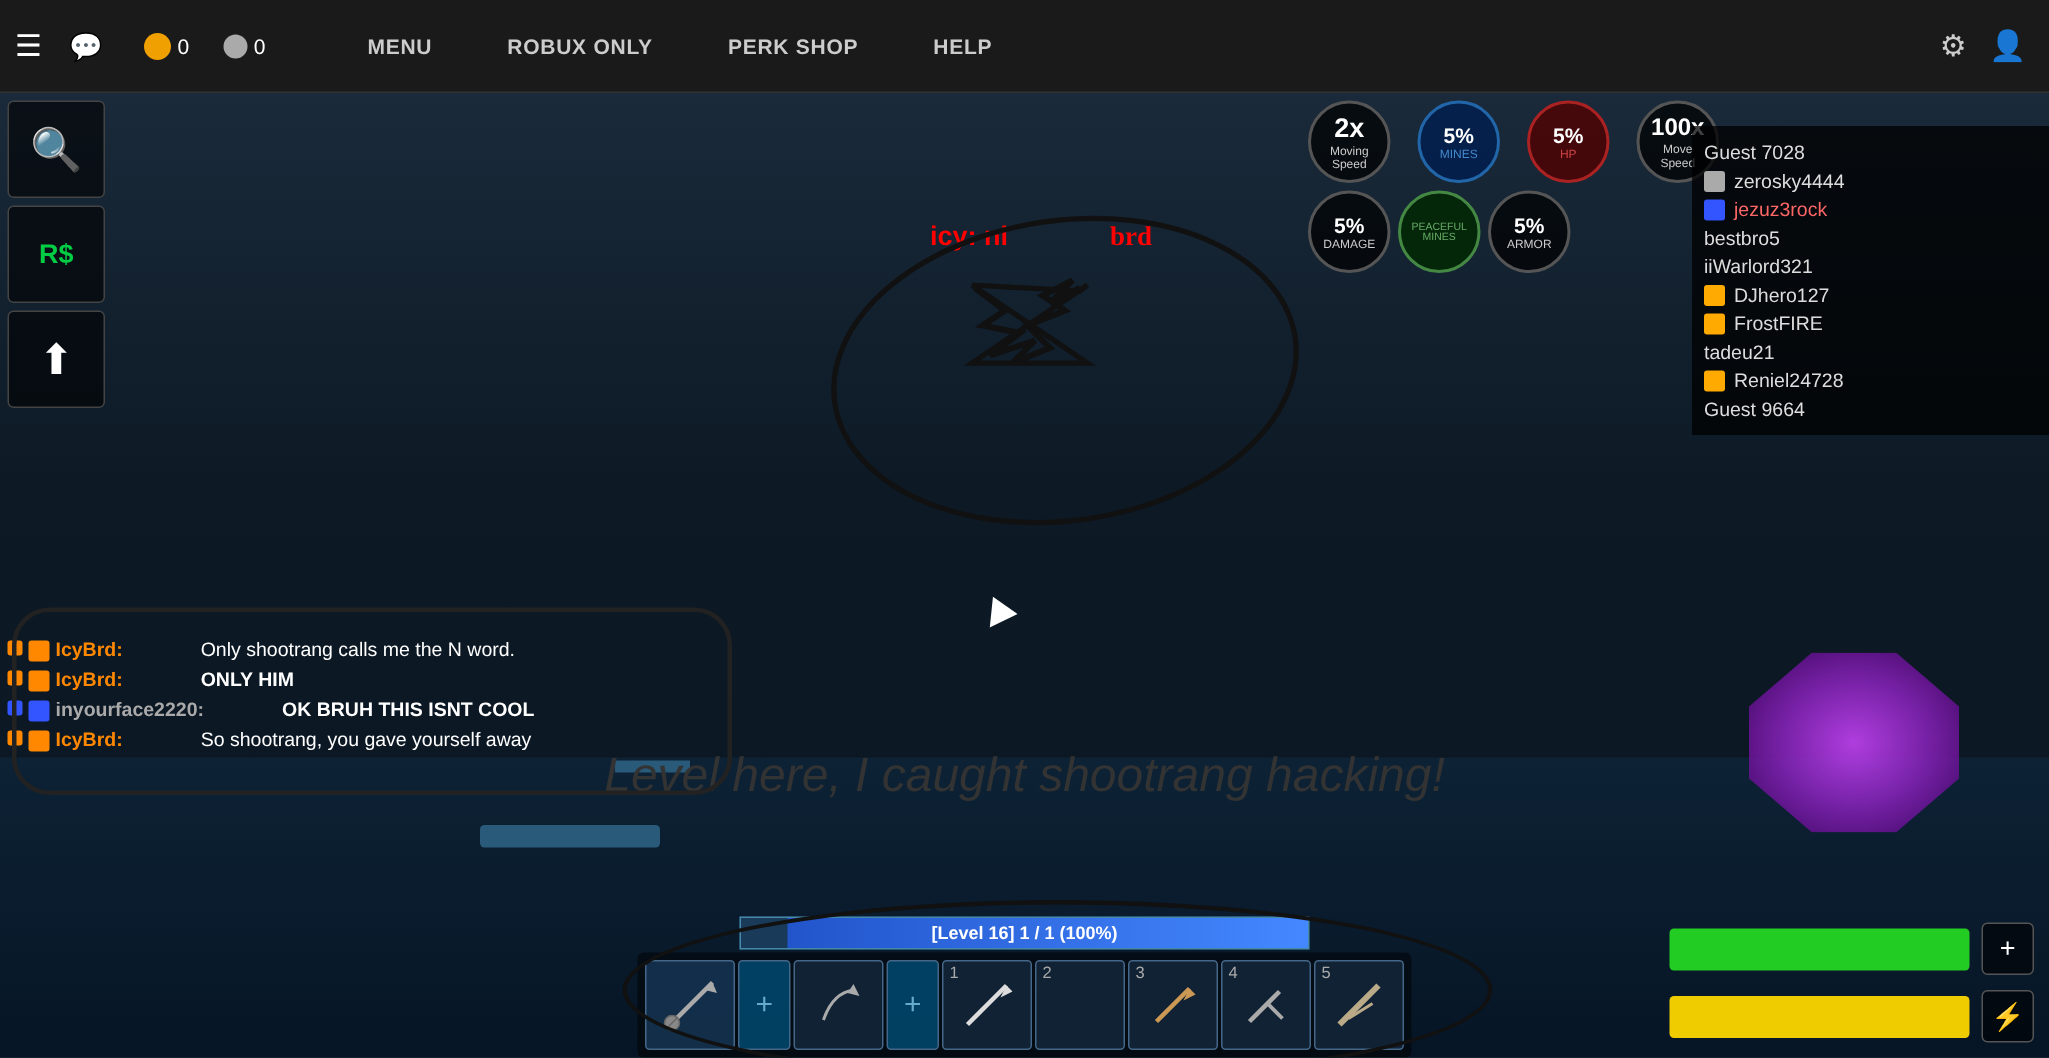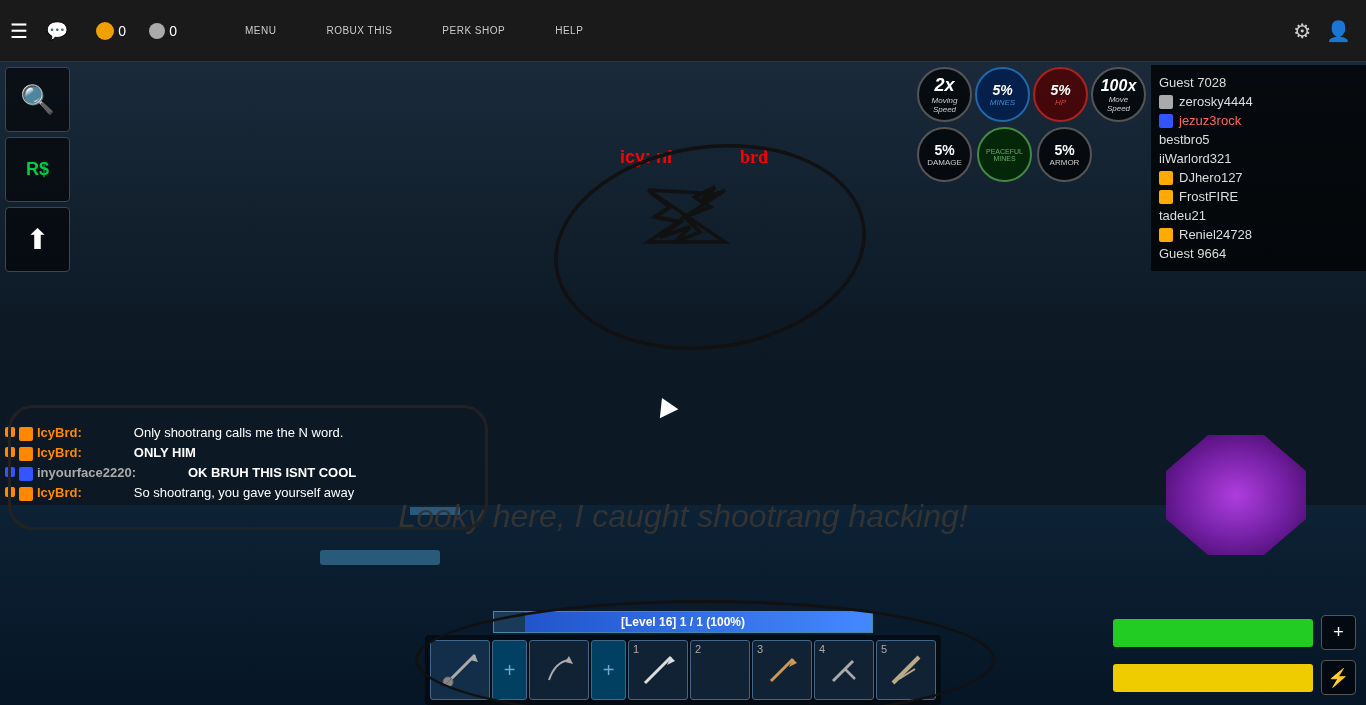--- a/index.html
+++ b/index.html
@@ -74,22 +74,22 @@
 
     .nav-links {
       display: flex;
       align-items: center;
       gap: 0;
       margin-left: 20px;
     }
 
     .nav-link {
       color: #cccccc;
-      font-size: 10px;
-      font-weight: normal;
+      font-size: 14px;
+      font-weight: bold;
       padding: 0 25px;
       cursor: pointer;
       letter-spacing: 0.5px;
     }
 
     .topbar-right {
       margin-left: auto;
       display: flex;
       align-items: center;
       gap: 15px;
@@ -173,23 +173,23 @@
       color: white;
     }
 
     .stat-val-large {
       font-size: 18px !important;
     }
 
     
     #player-list {
       position: absolute;
-      top: 3px;
+      top: 22px;
       right: 0;
-      width: 215px;
+      width: 238px;
       background: rgba(0,0,0,0.75);
       padding: 8px;
       z-index: 50;
     }
 
     .player-item {
       display: flex;
       align-items: center;
       gap: 6px;
       padding: 2px 0;
@@ -446,21 +446,21 @@
     <div class="currency-item">
       <span class="gold-coin"></span>
       <span>0</span>
     </div>
     <div class="currency-item">
       <span class="silver-coin"></span>
       <span>0</span>
     </div>
     <div class="nav-links">
       <span class="nav-link">MENU</span>
-      <span class="nav-link">ROBUX THIS</span>
+      <span class="nav-link">ROBUX ONLY</span>
       <span class="nav-link">PERK SHOP</span>
       <span class="nav-link">HELP</span>
     </div>
   </div>
   <div class="topbar-right">
     <span class="settings-icon">⚙</span>
     <span class="profile-icon">👤</span>
   </div>
 </div>
 
@@ -470,21 +470,21 @@
 
   <div style="position:absolute;bottom:140px;left:320px;width:120px;height:15px;background:#2a5a7a;border-radius:3px;"></div>
   <div style="position:absolute;bottom:190px;left:410px;width:50px;height:8px;background:#2a5a7a;"></div>
 
   <div class="purple-crystal"></div>
 
   <div class="cursor"></div>
 
   <div id="hud-stats">
     <div style="display:flex;flex-direction:column;gap:5px;">
-      <div style="display:flex;gap:3px;font-style:italic;">
+      <div style="display:flex;gap:18px;">
         <div class="stat-circle">
           <span class="stat-val stat-val-large">2x</span>
           <span style="font-size:8px;">Moving<br>Speed</span>
         </div>
         <div class="stat-circle" style="border-color:#2266aa;background:rgba(0,30,80,0.8);">
           <span class="stat-val">5%</span>
           <span style="font-size:8px;color:#4488cc;">MINES</span>
         </div>
         <div class="stat-circle" style="border-color:#aa2222;background:rgba(80,0,0,0.8);">
           <span class="stat-val">5%</span>
@@ -589,21 +589,21 @@
 
   <svg class="annotation-svg">
 
     <ellipse cx="710" cy="185" rx="155" ry="100" fill="none" stroke="#111" stroke-width="3.5" style="transform:rotate(-8deg);transform-origin:710px 185px;"></ellipse>
 
     <path d="M650,130 L670,145 L655,155 L680,160 L660,175 L690,165 L675,180 L700,170 L685,155 L710,145 L695,135 L715,125 L700,140 L720,130" stroke="#111" stroke-width="4" fill="none"></path>
     <path d="M648,128 L720,132 L725,128 L648,180 L725,180 L648,128" stroke="#111" stroke-width="3.5" fill="none"></path>
 
   </svg>
 
-  <div id="annotation-text">Looky here, I caught shootrang hacking!</div>
+  <div id="annotation-text">Level here, I caught shootrang hacking!</div>
 
   <div id="hotbar">
     <div id="level-bar-container">
       <div id="level-bar-fill"></div>
       <div id="level-bar-text">[Level 16] 1 / 1 (100%)</div>
     </div>
 
     <div style="position:relative;">
       <div id="hotbar-slots">
 

